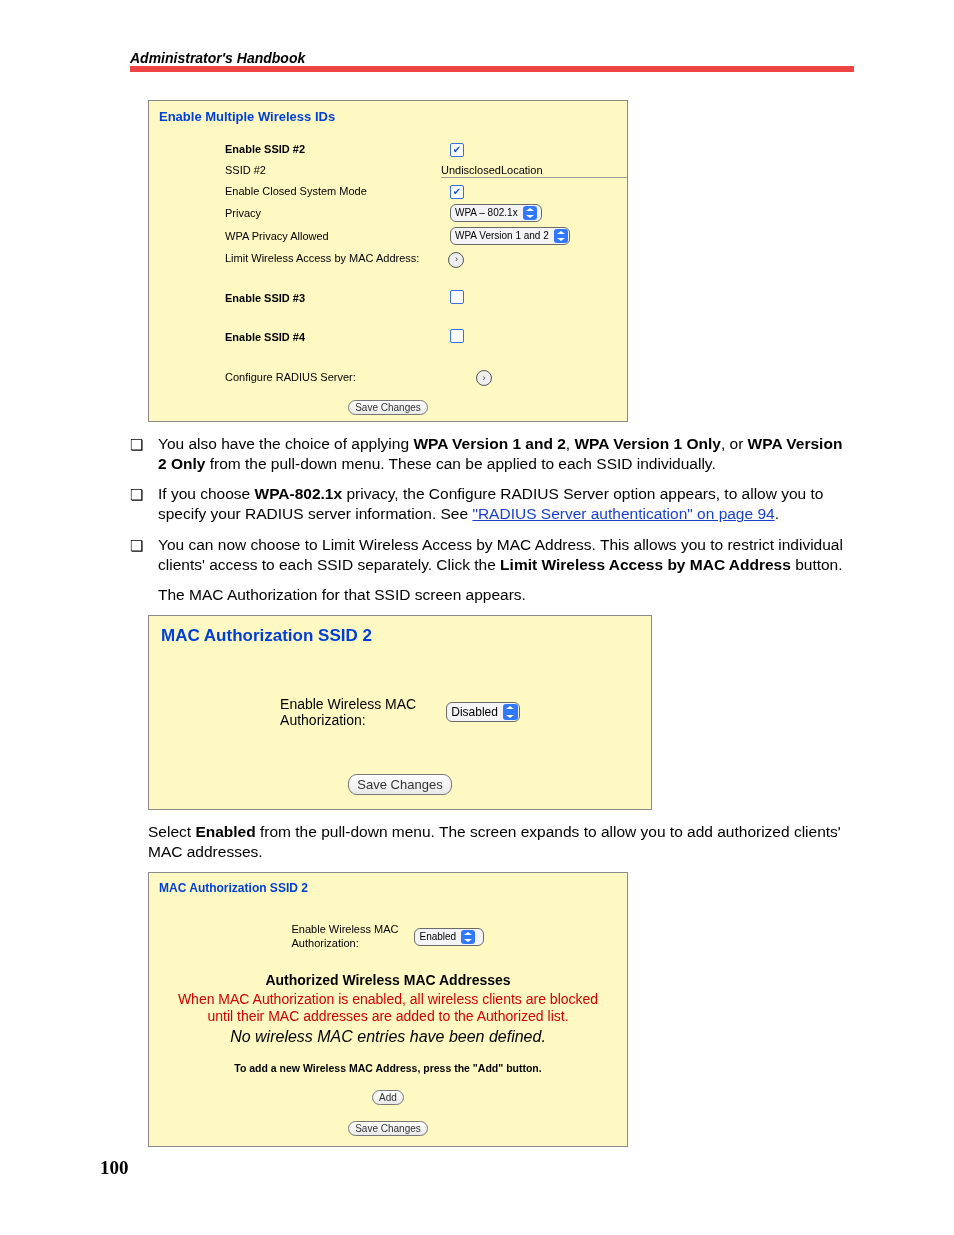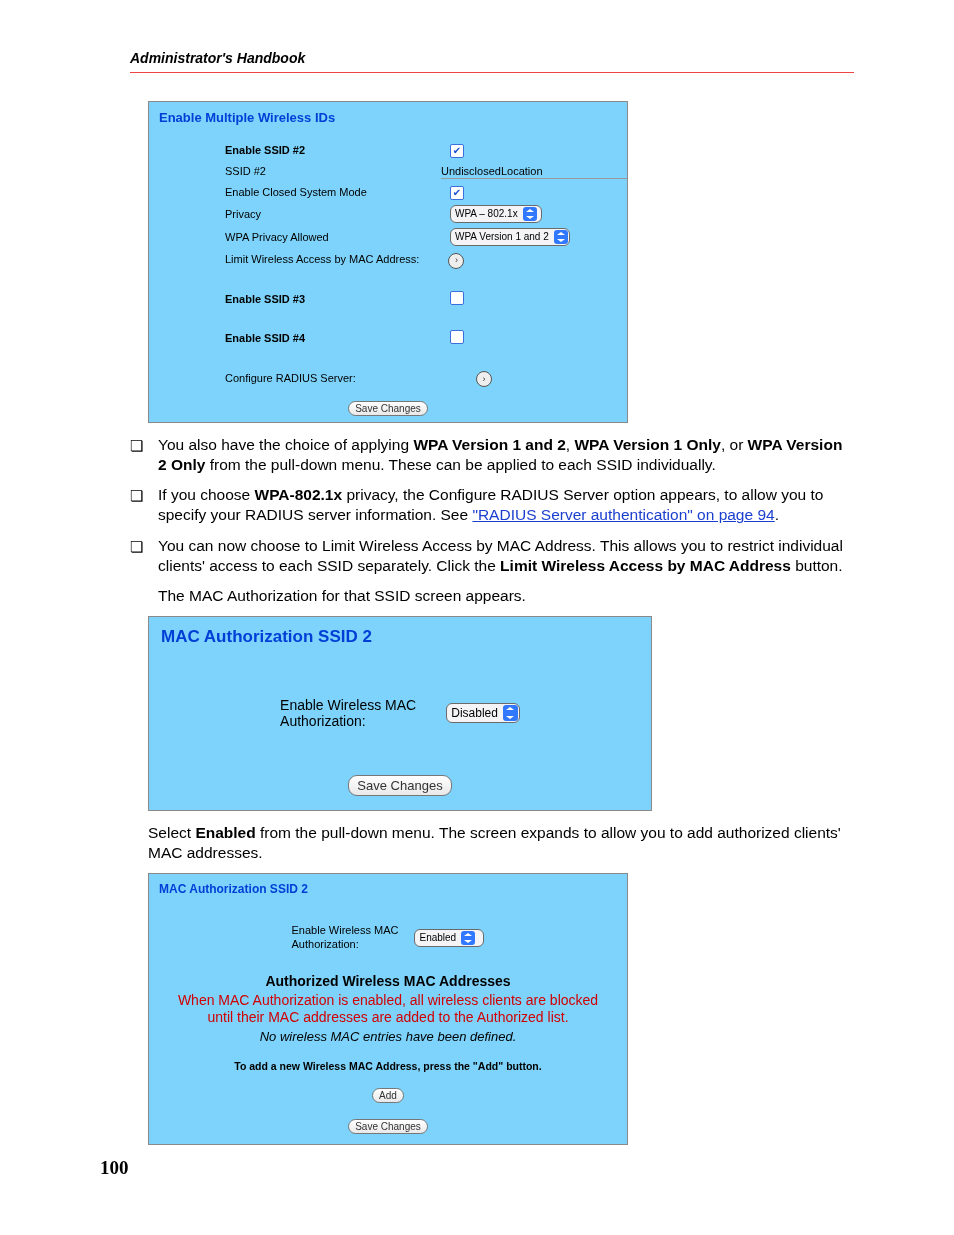--- a/index.html
+++ b/index.html
@@ -16,27 +16,27 @@
     margin: 0 auto;
     padding: 50px 100px 40px 130px;
     box-sizing: border-box;
     position: relative;
   }
   .running-head {
     font-family: Arial, Helvetica, sans-serif;
     font-style: italic;
     font-weight: bold;
     font-size: 14px;
-    border-bottom: 1px solid #ef4444;
-    padding-bottom: 6px;
+    border-bottom: 6px solid #ef4444;
+    padding-bottom: 0;
     margin-bottom: 28px;
   }
   .panel {
     border: 1px solid #8a8a8a;
-    background: #7dd3fc;
+    background: #fef9c3;
     margin: 0 auto 12px auto;
   }
   .panel1 { width: 478px; margin-left: 18px; }
   .panel2 { width: 502px; margin-left: 18px; }
   .panel3 { width: 478px; margin-left: 18px; }
 
   .panel-title {
     color: #003fd6;
     font-weight: bold;
     font-family: Verdana, Arial, sans-serif;
@@ -223,21 +223,21 @@
     color: #d10000;
     font-family: Verdana, Arial, sans-serif;
     font-size: 14px;
     text-align: center;
     padding: 0 28px;
     line-height:1.2;
   }
   .note-it {
     font-family: Verdana, Arial, sans-serif;
     font-style: italic;
-    font-size: 13px;
+    font-size: 16px;
     text-align: center;
     padding: 4px 0 12px 0;
   }
   .add-note {
     font-family: Verdana, Arial, sans-serif;
     font-weight: bold;
     font-size: 10.5px;
     text-align: center;
     padding: 4px 0 12px 0;
   }

